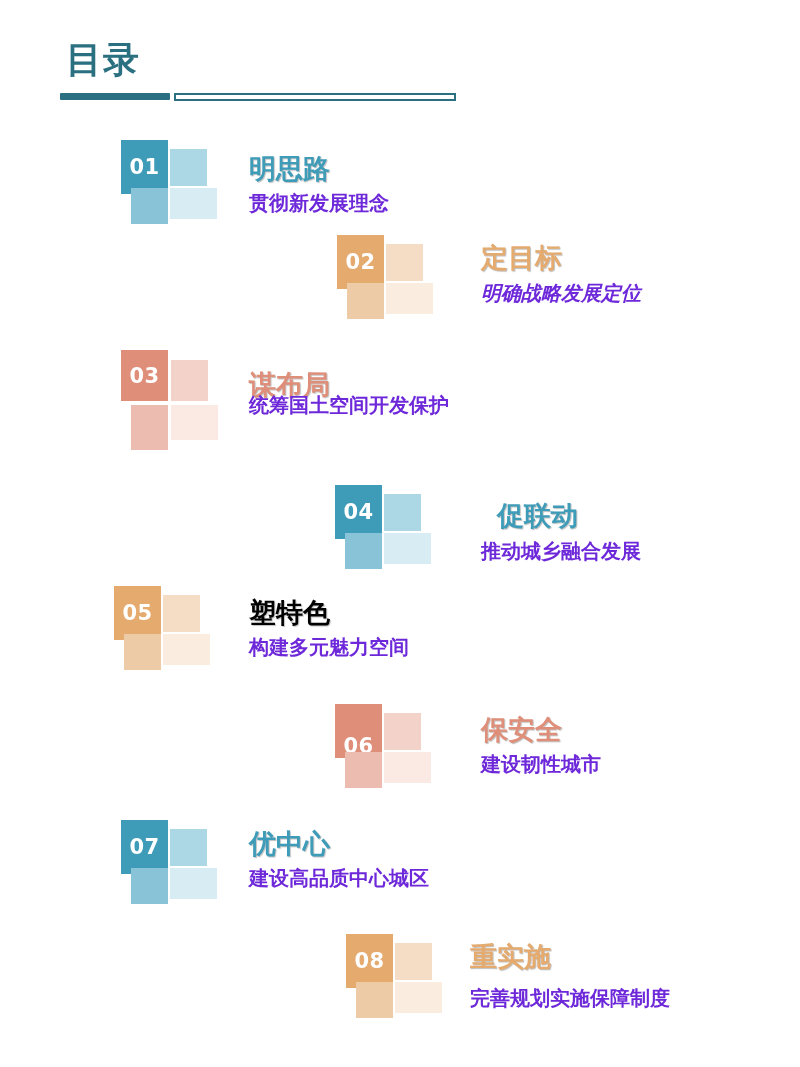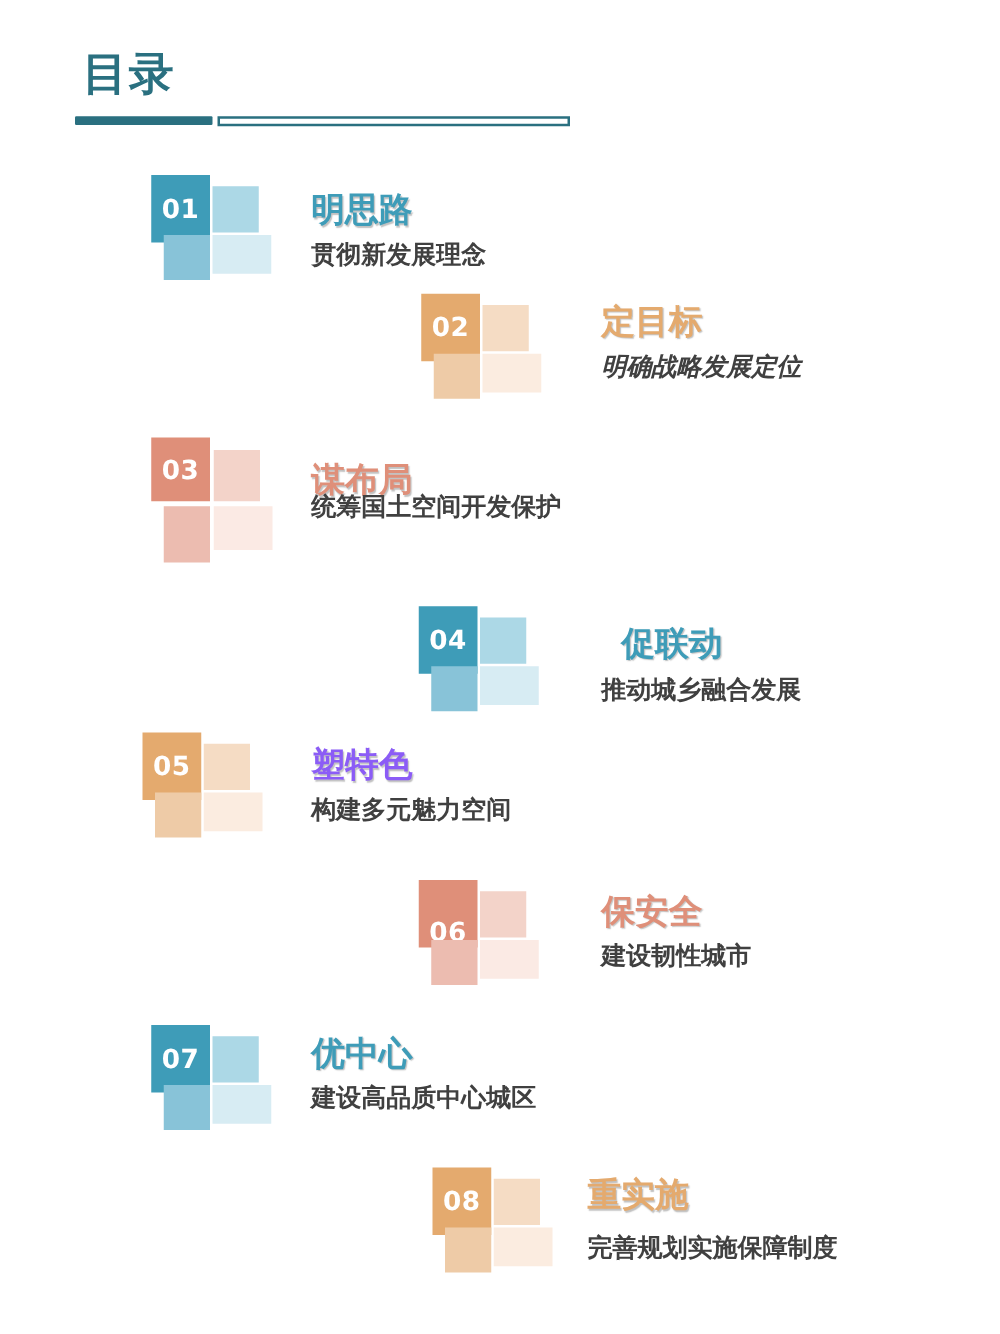--- a/index.html
+++ b/index.html
@@ -71,21 +71,21 @@
       font-size: 27px;
       font-weight: bold;
       line-height: 32px;
       text-shadow: 1px 1px 1px rgba(0,0,0,0.25);
     }
     .item-sub {
       position: absolute;
       white-space: nowrap;
       font-size: 20px;
       font-weight: bold;
-      color: #404040;
+      color: #6d28d9;
       line-height: 26px;
     }
   </style>
 </head>
 <body>
 
 <div class="page-title">目录</div>
 <div class="bar-thick"></div>
 <div class="bar-outline"></div>
 
@@ -134,21 +134,21 @@
 <div class="item-sub" style="left:481px;top:538px;">推动城乡融合发展</div>
 
 <div class="item" style="left:114px;top:586px;">
   <div class="sq sq-main" style="background: rgb(228, 170, 110);">
       <span>05</span>
     </div>
   <div class="sq sq-tr" style="background: rgb(245, 220, 196);"></div>
   <div class="sq sq-bl" style="background: rgb(238, 203, 167);"></div>
   <div class="sq sq-br" style="background: rgb(251, 236, 224);"></div>
 </div>
-<div class="item-title" style="left: 249px; top: 597px; color: #8b5cf6;">塑特色</div>
+<div class="item-title" style="left: 249px; top: 597px; color: #000000;">塑特色</div>
 <div class="item-sub" style="left:249px;top:634px;">构建多元魅力空间</div>
 
 <div class="item" style="left:335px;top:704px;">
   <div class="sq sq-main" style="background: rgb(223, 143, 121); align-items: flex-end;">
       <span>06</span>
     </div>
   <div class="sq sq-tr" style="background: rgb(243, 211, 201);"></div>
   <div class="sq sq-bl" style="background: rgb(236, 188, 176);"></div>
   <div class="sq sq-br" style="background: rgb(251, 234, 228);"></div>
 </div>

